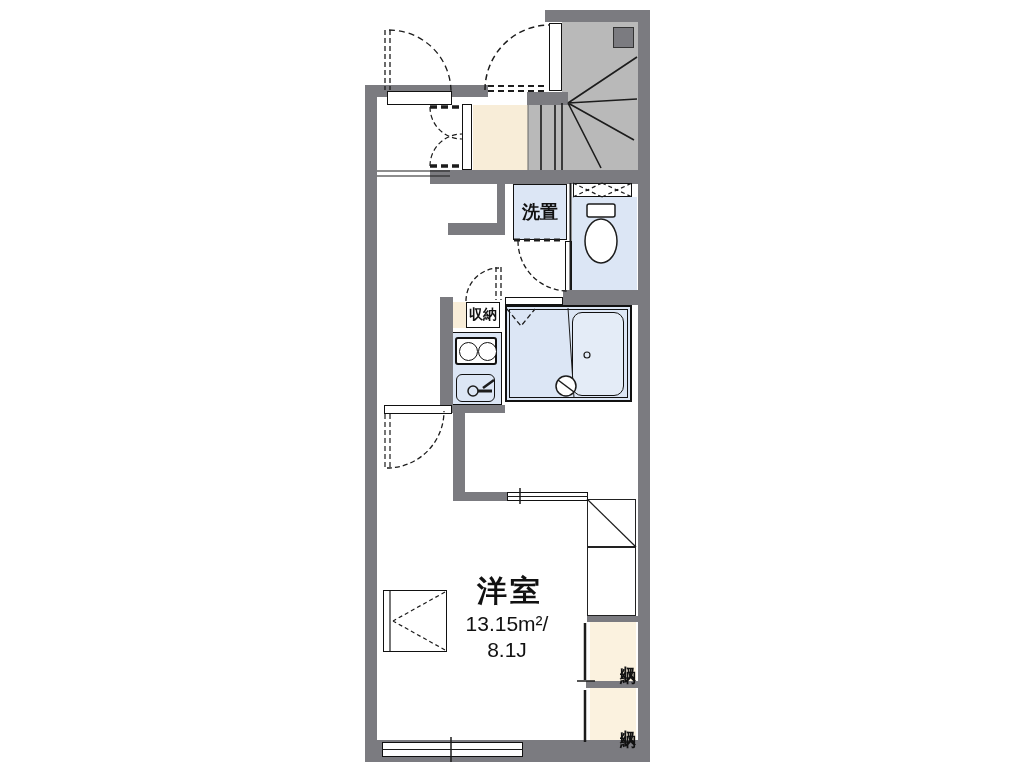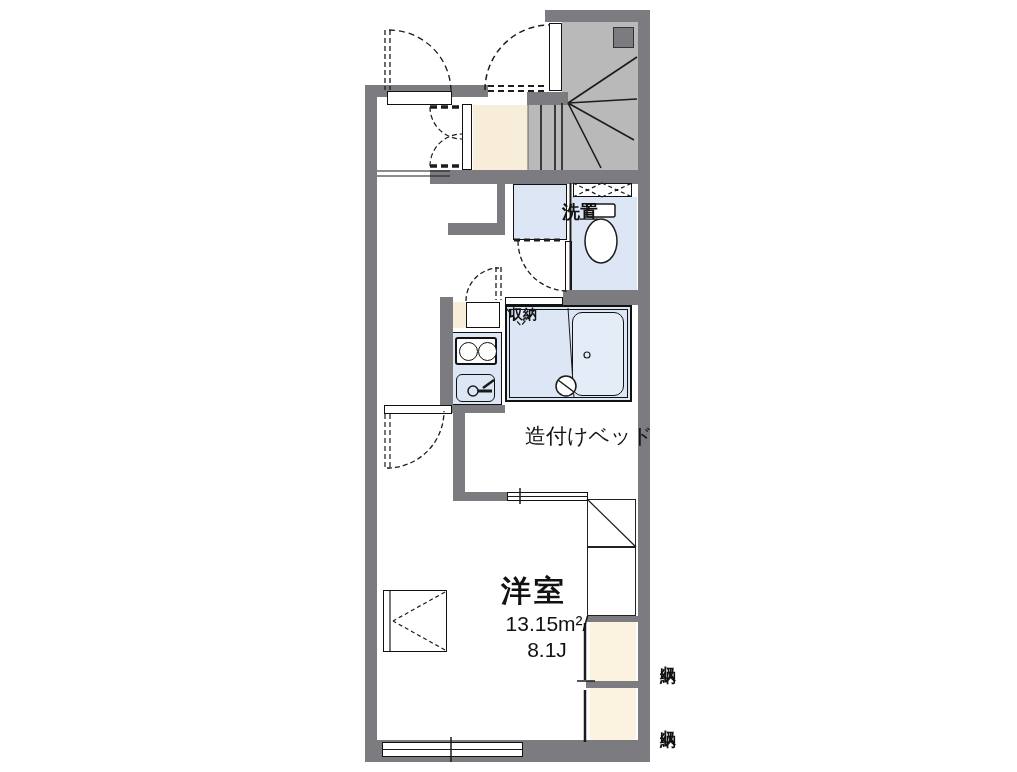--- a/index.html
+++ b/index.html
@@ -1,21 +1,21 @@
 <!DOCTYPE html>
 <html><head>
 <meta charset="utf-8">
 <style>
   html,body{margin:0;padding:0;background:#ffffff;}
   .canvas{position:relative;width:1017px;height:772px;background:#ffffff;overflow:hidden;
           font-family:"Liberation Sans","DejaVu Sans",sans-serif;color:#111;}
   .w{position:absolute;background:#7b7b80;z-index:4;}
   .fill{position:absolute;z-index:2;}
   .box{position:absolute;box-sizing:border-box;z-index:3;}
-  .lbl{position:absolute;z-index:6;text-align:center;line-height:1.05;white-space:nowrap;padding-left:40px;}
+  .lbl{position:absolute;z-index:6;text-align:center;line-height:1.05;white-space:nowrap;}
   .vtext{writing-mode:vertical-rl;text-orientation:upright;letter-spacing:2px;}
   svg.overlay{position:absolute;left:0;top:0;z-index:5;pointer-events:none;}
   .stairfill{background:#b9b9b9;}
   .blue{background:#dce6f5;}
   .cream{background:#f8edd8;}
   .beige{background:#fbf2df;}
   .whitebox{background:#ffffff;}
 </style>
 </head>
 <body>
@@ -133,25 +133,24 @@
       <path d="M520 488 V504" stroke-width="1.5"></path>
 
       <path d="M382 749.5 H523" stroke-width="1.2"></path>
       <path d="M451 737 V762" stroke-width="1.5"></path>
 
       <path d="M585 623 V680 M585 690 V742" stroke-width="2.5"></path>
       <path d="M577 681 H595" stroke-width="1.5"></path>
     </g>
   </svg>
 
-  <div class="lbl" style="left:429px;top:575px;width:130px;font-size:30px;font-weight:bold;letter-spacing:3px;">洋室</div>
+  <div class="lbl" style="left:445px;top:575px;width:130px;font-size:30px;font-weight:bold;letter-spacing:3px;">洋室</div>
   <div class="lbl" style="left:442px;top:613px;width:130px;font-size:21px;">13.15m²/</div>
   <div class="lbl" style="left:442px;top:639px;width:130px;font-size:21px;">8.1J</div>
 
-  <div class="lbl" style="left:469px;top:425px;width:160px;font-size:21px;">造付けベッド</div>
 
   <div class="lbl" style="left:513px;top:203px;width:54px;font-size:18px;font-weight:bold;">洗置</div>
 
   <div class="lbl" style="left:466px;top:307px;width:34px;font-size:14px;font-weight:bold;">収納</div>
 
   <div class="lbl vtext" style="left:590px;top:630px;width:46px;height:50px;font-size:16px;font-weight:bold;text-align:center;">収納</div>
   <div class="lbl vtext" style="left:590px;top:694px;width:46px;height:50px;font-size:16px;font-weight:bold;text-align:center;">収納</div>
 
 </div>
 

